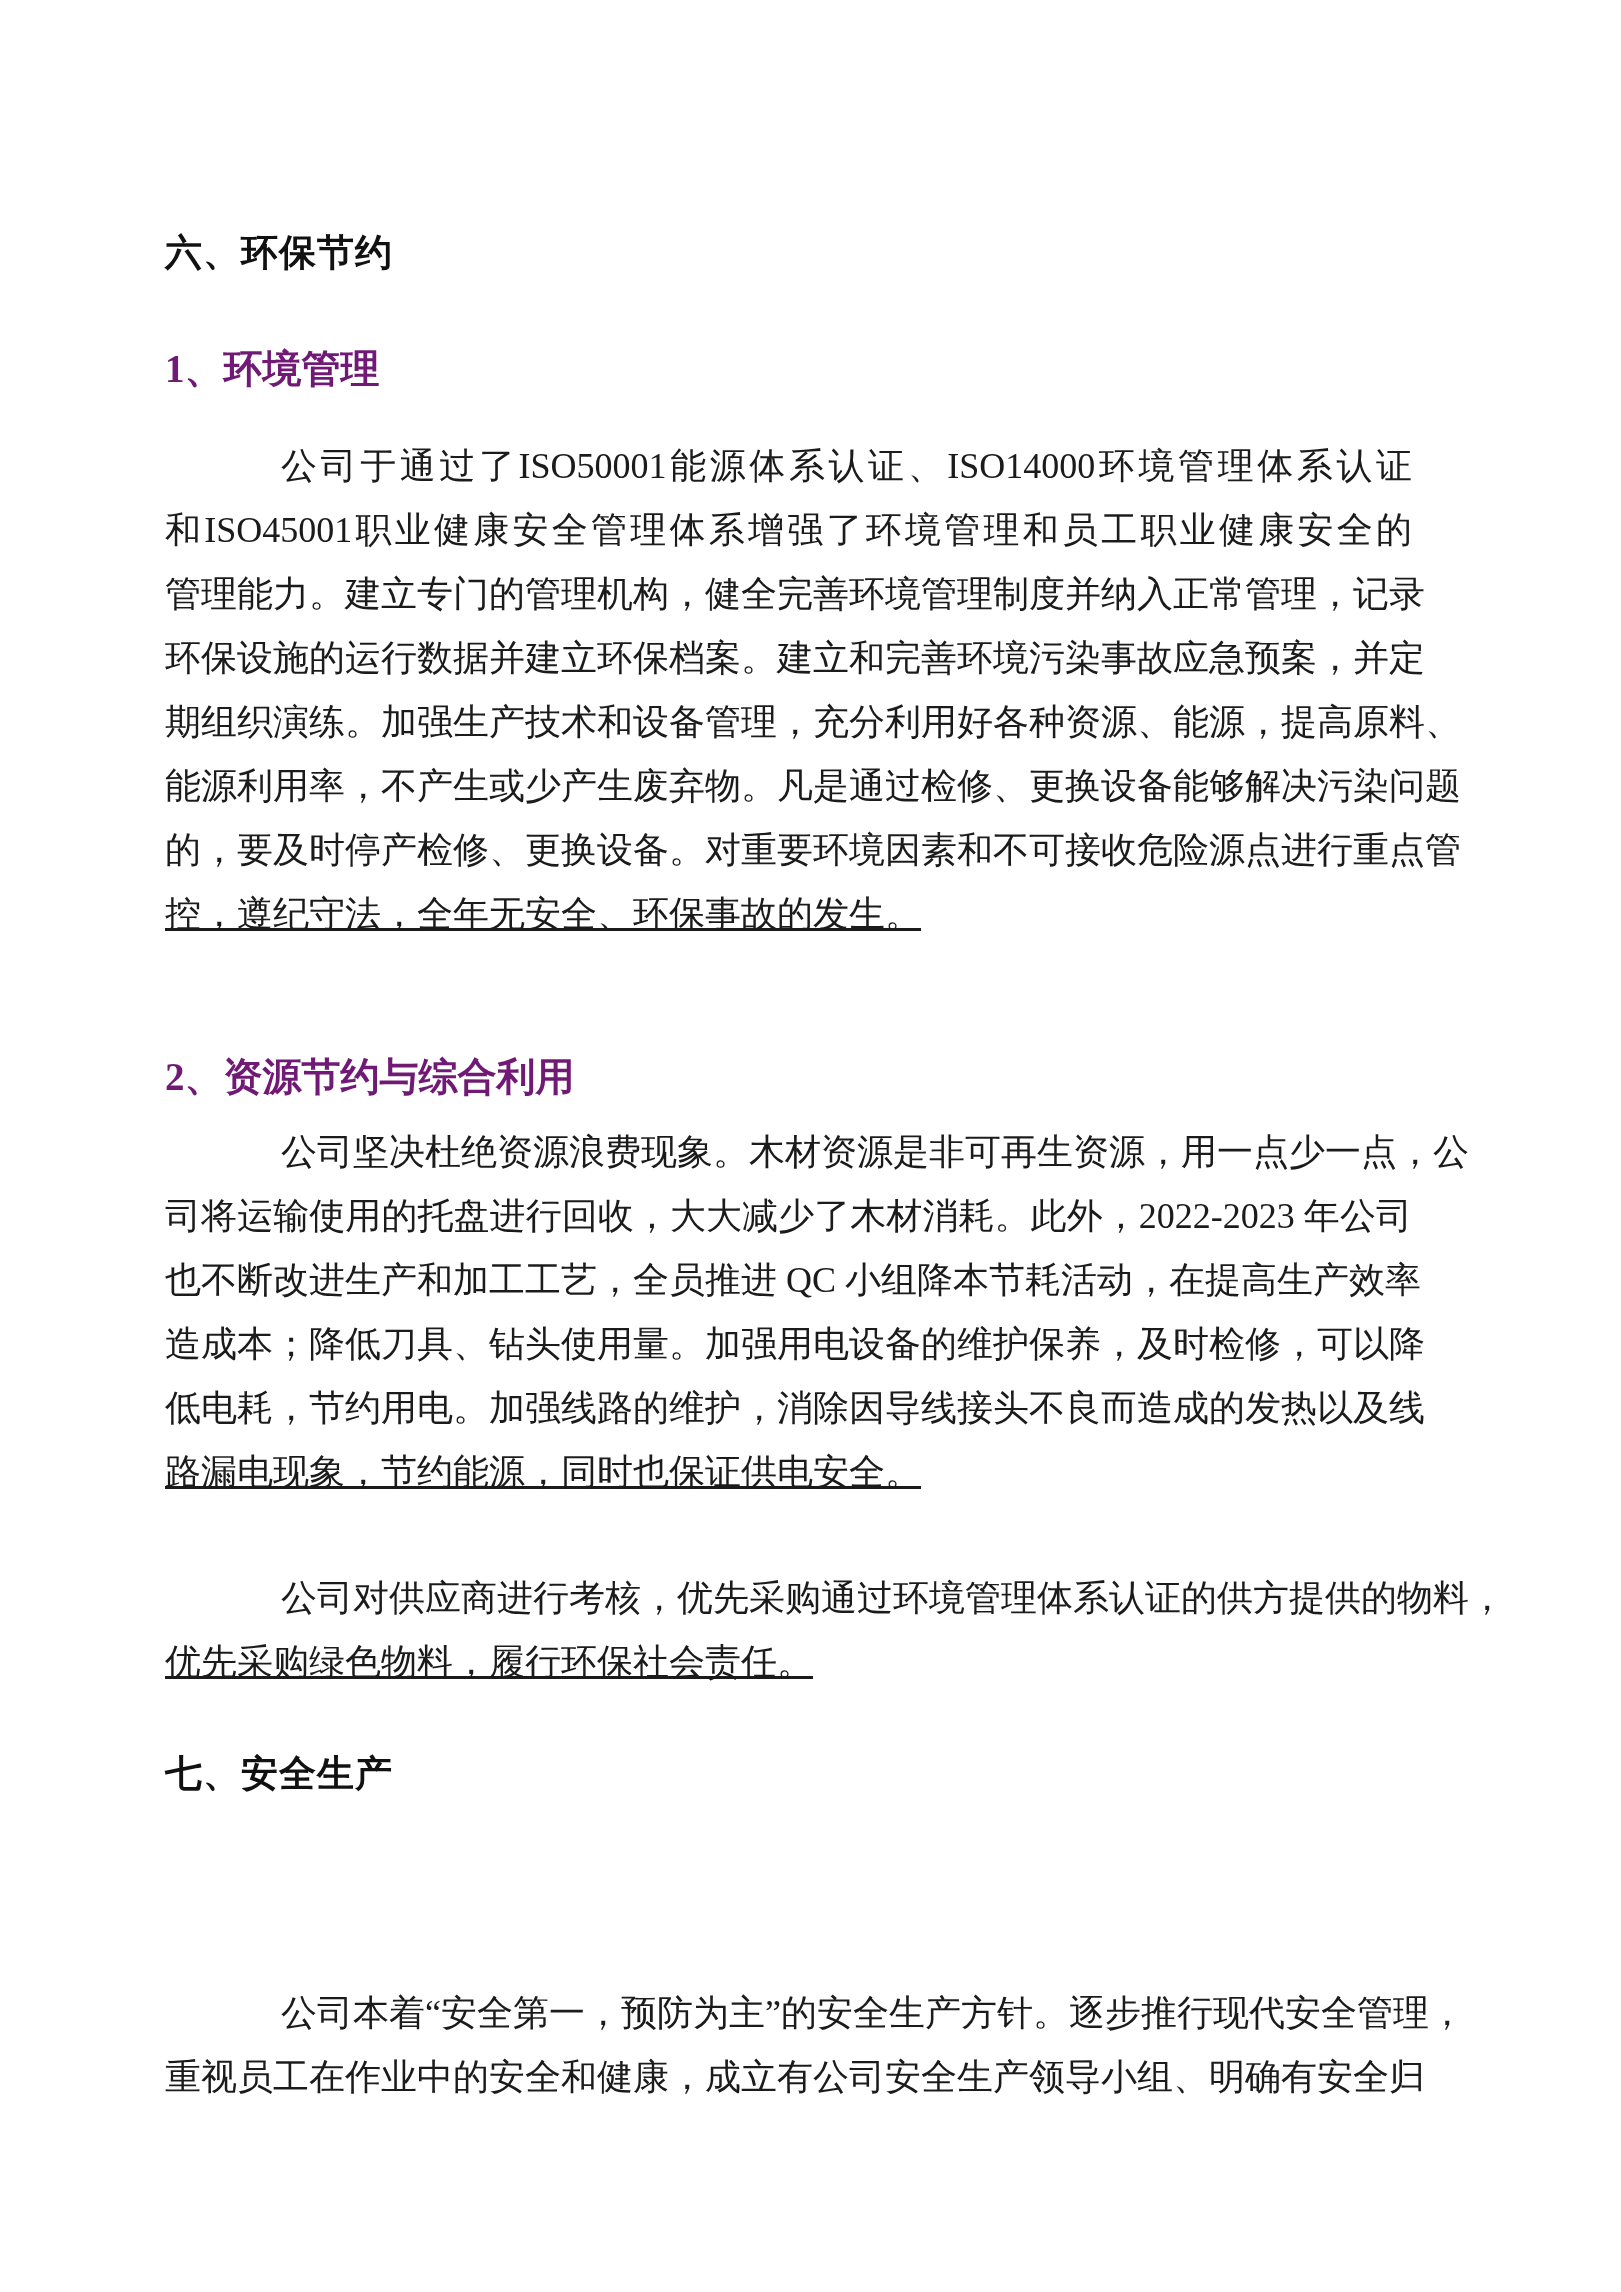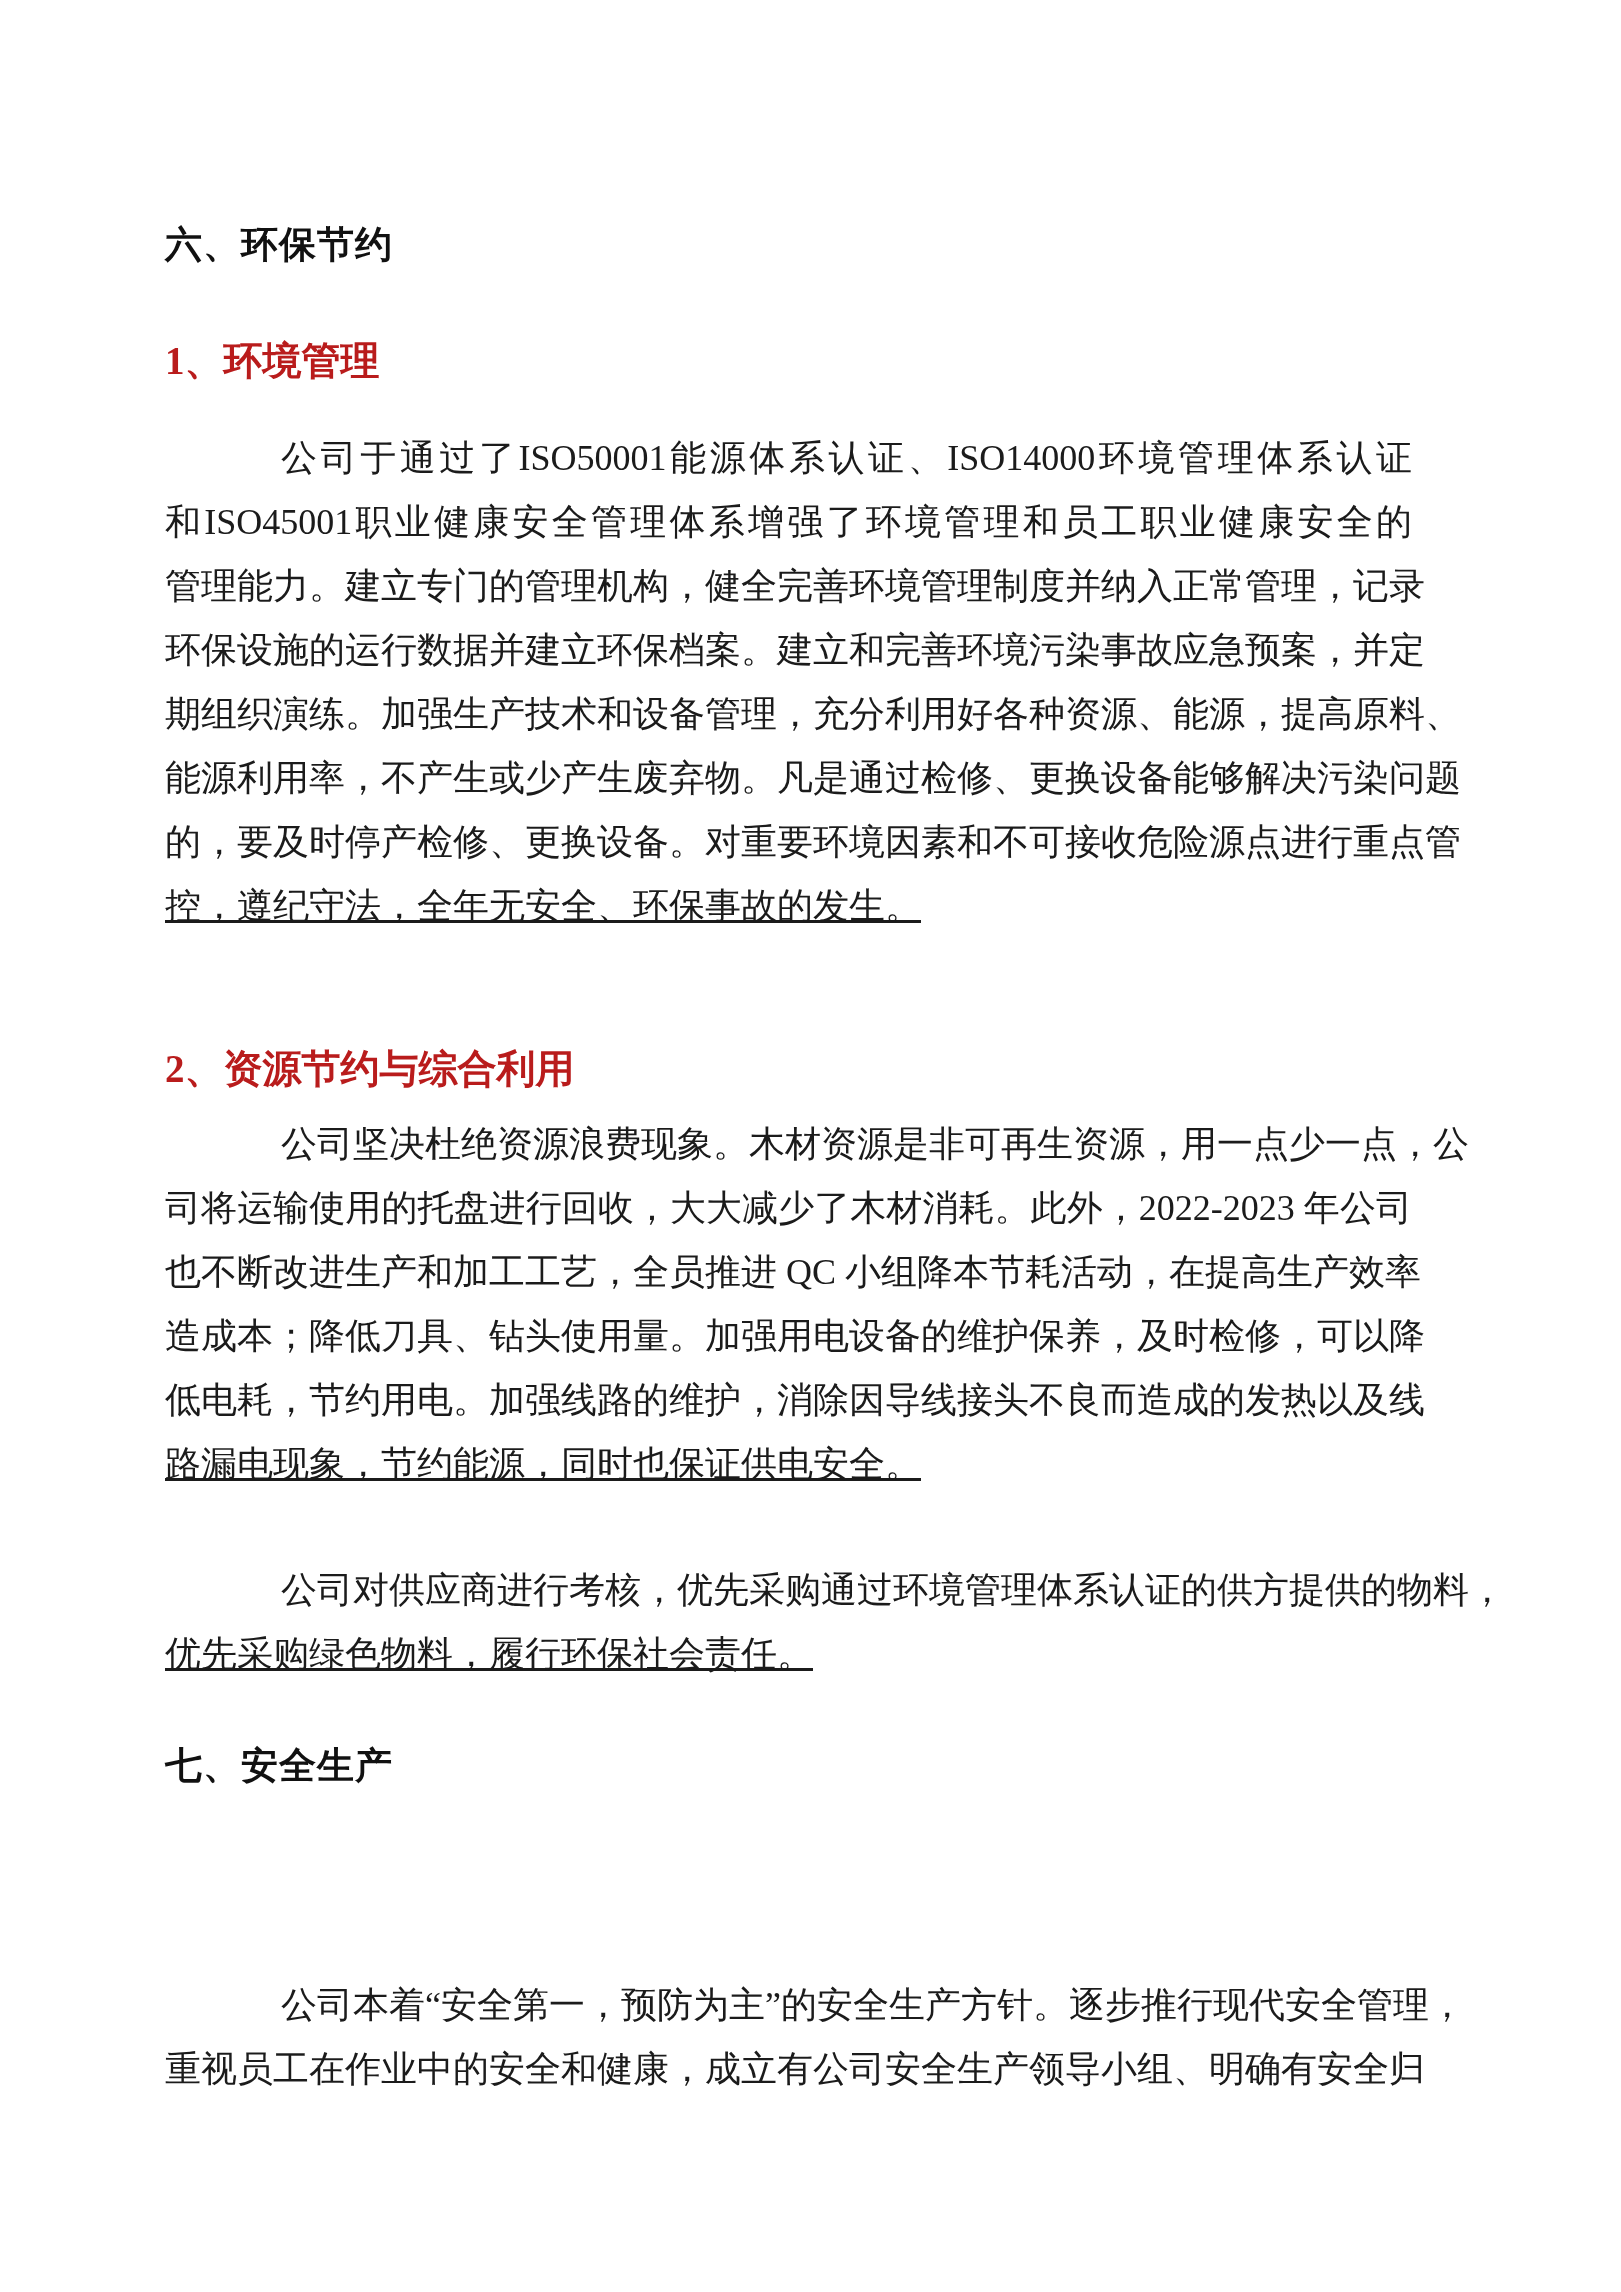--- a/index.html
+++ b/index.html
@@ -13,20 +13,21 @@
     height: 2293px;
     overflow: hidden;
     font-family: "Liberation Serif", "DejaVu Serif", serif;
     color: #1b1b1b;
     -webkit-font-smoothing: antialiased;
   }
   .page {
     position: absolute;
     inset: 0;
     background: #ffffff;
+    margin-top: 8px;
   }
   .abs {
     position: absolute;
     left: 165px;
     width: 1247px;
   }
   .doc-h1 {
     margin: 0;
     font-family: "Liberation Sans", "DejaVu Sans", sans-serif;
     font-weight: 700;
@@ -34,21 +35,21 @@
     line-height: 45px;
     color: #111111;
     letter-spacing: 1px;
   }
   .doc-h2 {
     margin: 0;
     font-family: "Liberation Serif", "DejaVu Serif", serif;
     font-weight: 700;
     font-size: 39px;
     line-height: 47px;
-    color: #b91c1c;
+    color: #701a75;
   }
   .para {
     font-size: 36px;
   }
   .line {
     line-height: 64px;
     white-space: nowrap;
     text-align: justify;
     text-align-last: justify;
     text-justify: inter-ideograph;

